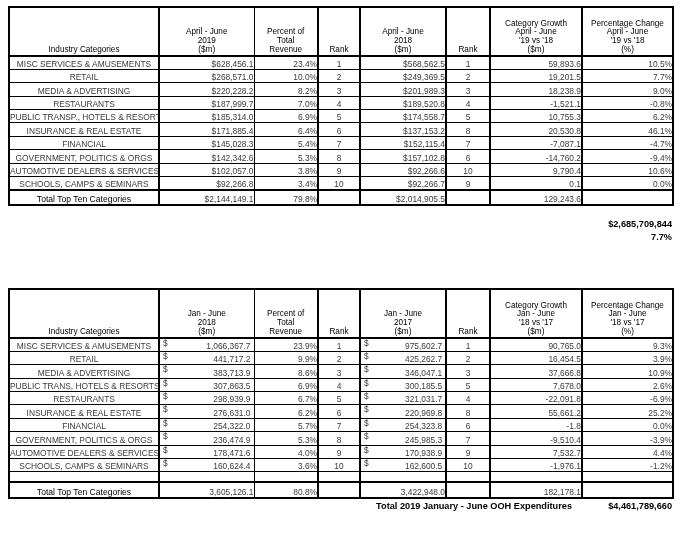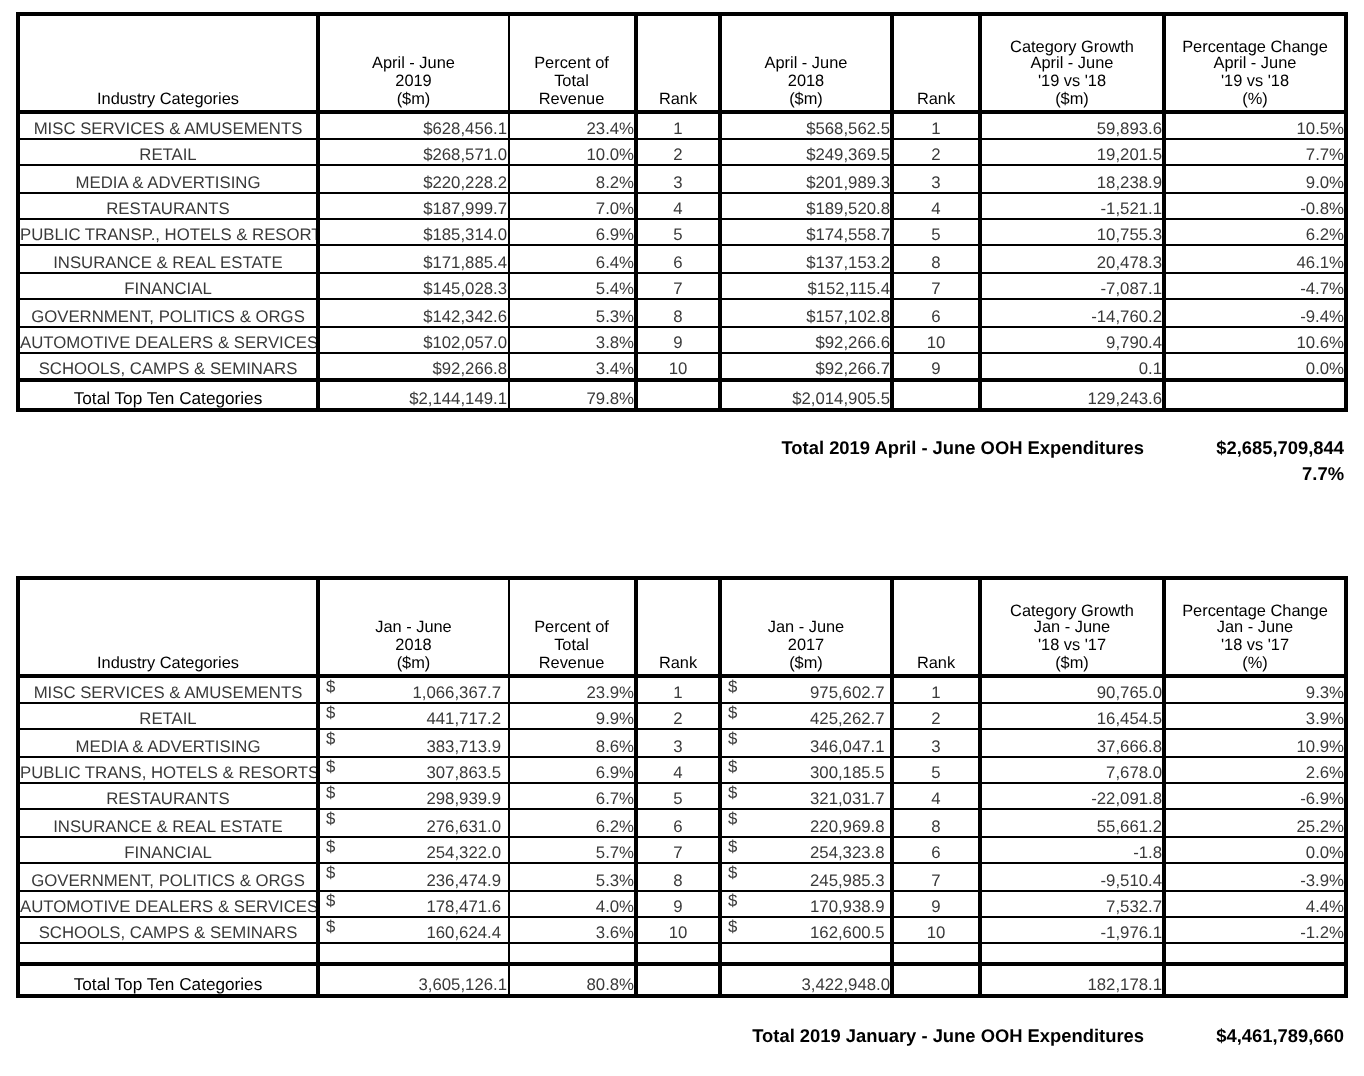--- a/index.html
+++ b/index.html
@@ -157,21 +157,21 @@
           <td class="num vthick">10,755.3</td>
           <td class="num vthick">6.2%</td>
         </tr>
         <tr style="height: 13.4px;">
           <td class="cat">INSURANCE &amp; REAL ESTATE</td>
           <td class="num vthick">$171,885.4</td>
           <td class="num">6.4%</td>
           <td class="ctr vthick">6</td>
           <td class="num vthick">$137,153.2</td>
           <td class="ctr vthick">8</td>
-          <td class="num vthick">20,478.3</td>
+          <td class="num vthick">20,530.8</td>
           <td class="num vthick">46.1%</td>
         </tr>
         <tr style="height: 13.4px;">
           <td class="cat">FINANCIAL</td>
           <td class="num vthick">$145,028.3</td>
           <td class="num">5.4%</td>
           <td class="ctr vthick">7</td>
           <td class="num vthick">$152,115.4</td>
           <td class="ctr vthick">7</td>
           <td class="num vthick">-7,087.1</td>
@@ -215,21 +215,20 @@
           <td class="num vthick">$2,014,905.5</td>
           <td class="ctr vthick"></td>
           <td class="num vthick">129,243.6</td>
           <td class="num vthick"></td>
         </tr>
       </tbody>
   </table>
 
   <div class="summary" style="left:300px;top:218px;width:372px;">
     <div class="srow">
-      <span class="slab">Total 2019 April - June OOH Expenditures</span>
       <span class="sval">$2,685,709,844</span>
     </div>
     <div class="srow">
       <span class="sval">7.7%</span>
     </div>
   </div>
 
   <table class="oohtbl" id="tbl2" style="left:8px;top:288px;width:664px;">
     <colgroup>
       <col style="width:150px">
@@ -458,20 +457,20 @@
           <td class="num">80.8%</td>
           <td class="ctr vthick"></td>
           <td class="num vthick">3,422,948.0</td>
           <td class="ctr vthick"></td>
           <td class="num vthick">182,178.1</td>
           <td class="num vthick"></td>
         </tr>
       </tbody>
   </table>
 
-  <div class="summary" style="left:300px;top:500px;width:372px;margin-top:12px;">
+  <div class="summary" style="left:300px;top:500px;width:372px;">
     <div class="srow">
       <span class="slab">Total 2019 January - June OOH Expenditures</span>
       <span class="sval">$4,461,789,660</span>
     </div>
   </div>
 
 </div>
 
 </body></html>

